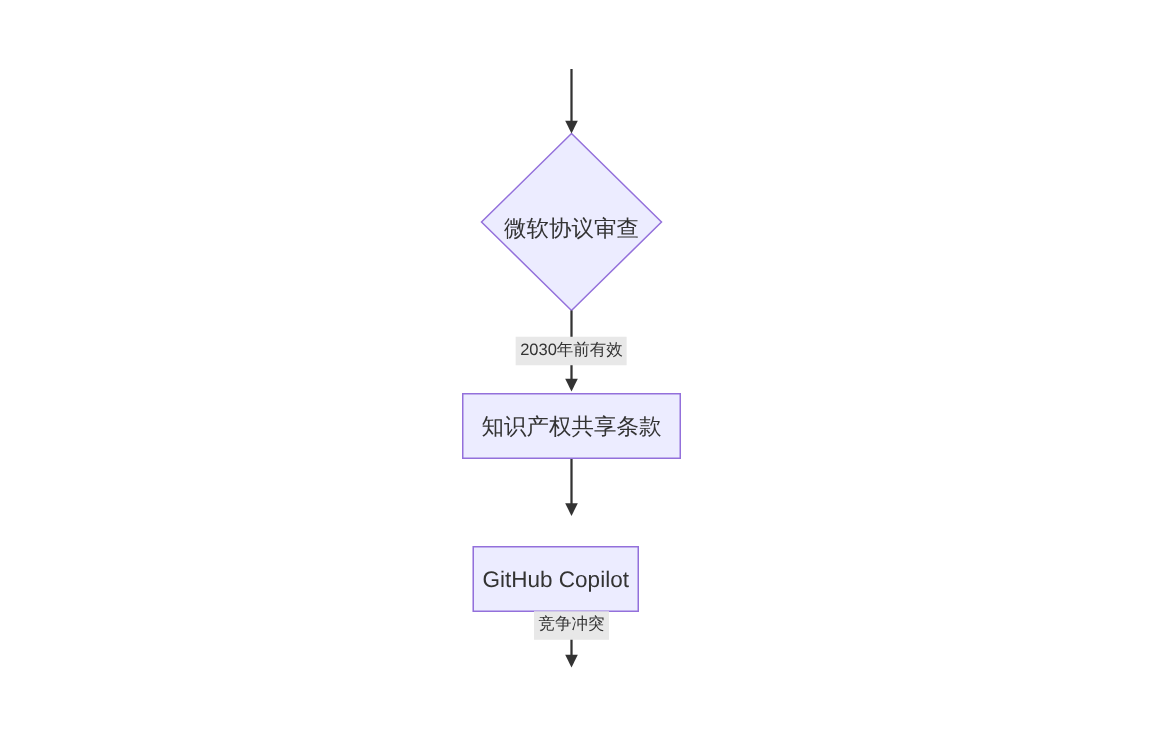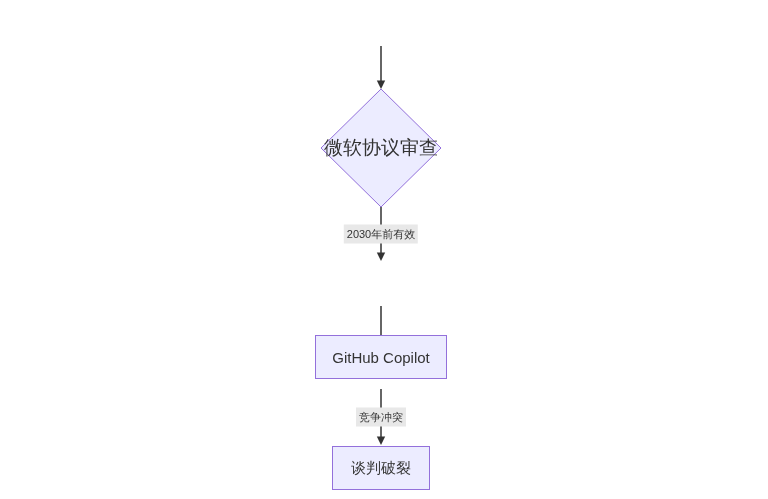--- a/index.html
+++ b/index.html
@@ -49,28 +49,28 @@
     color:var(--text);
     font-size:15px;
     display:flex;
     align-items:center;
     justify-content:center;
     text-align:center;
     white-space:nowrap;
   }
   .node-a{left:311px;top:6px;width:140px;height:40px;}
   .node-c{left:308px;top:262px;width:146px;height:44px;}
-  .node-d{left:315px;top:335px;width:132px;height:44px;}
+  .node-d{left:315px;top:364px;width:111px;height:44px;}
   .node-e{left:332px;top:446px;width:98px;height:44px;}
   .diamond-label{
     position:absolute;
     left:321px;top:134px;width:120px;height:28px;
-    display:flex;align-items:center;justify-content:center;
+    display:flex;align-items:flex-end;justify-content:center;
     color:var(--text);
-    font-size:19px;
+    font-size:15px;
     text-align:center;
     white-space:nowrap;
     background:transparent;
     font-family:Liberation Mono, monospace;
   }
   .edge-label{
     position:absolute;
     transform:translate(-50%,-50%);
     background:var(--edge-label-bg);
     color:var(--text);
@@ -110,25 +110,25 @@
       <line class="edge-line" x1="381" y1="389" x2="381" y2="437"></line>
       <polygon class="arrow-head" points="376.8,436.5 385.2,436.5 381,445"></polygon>
     </g>
   </svg>
 
 
   <div class="diamond-label">
     <span>微软协议审查</span>
   </div>
 
+  <div class="node node-c">
+    <span>知识产权共享条款</span>
+  </div>
 
   <div class="node node-d">
     <span>GitHub Copilot</span>
   </div>
 
-  <div class="node node-e">
-    <span>谈判破裂</span>
-  </div>
 
   <div class="edge-label edge-label-1">2030年前有效</div>
   <div class="edge-label edge-label-3">竞争冲突</div>
 
 </div>
 
 </body></html>

